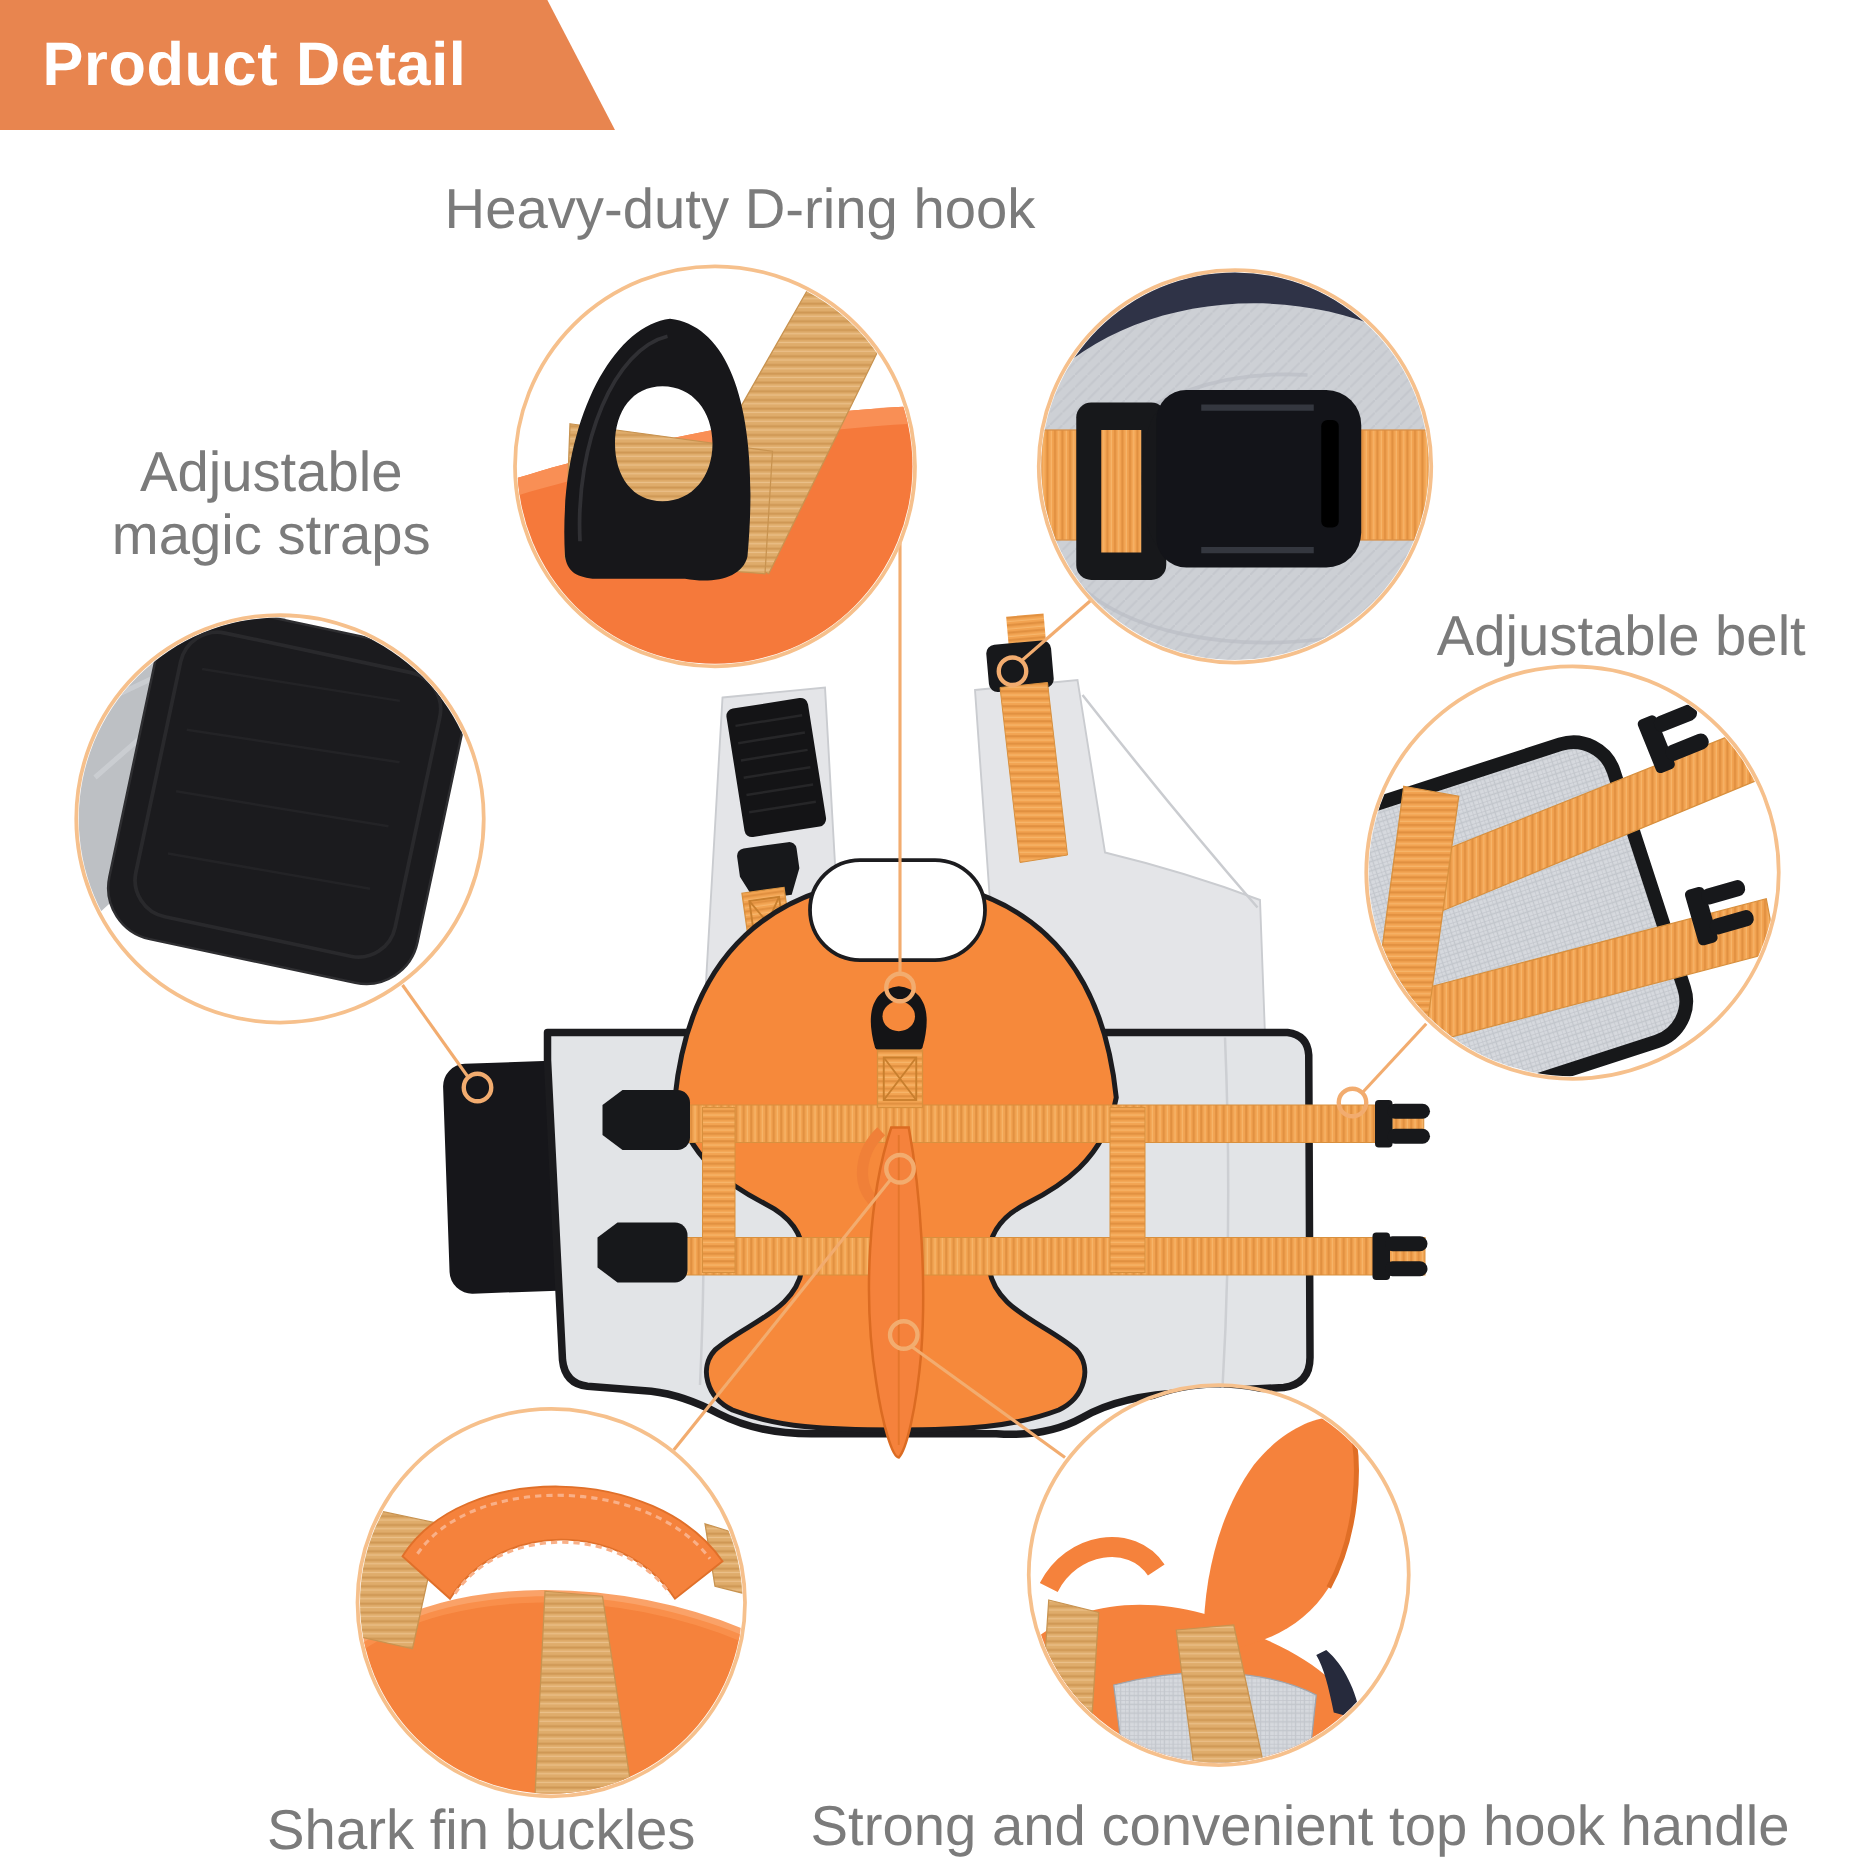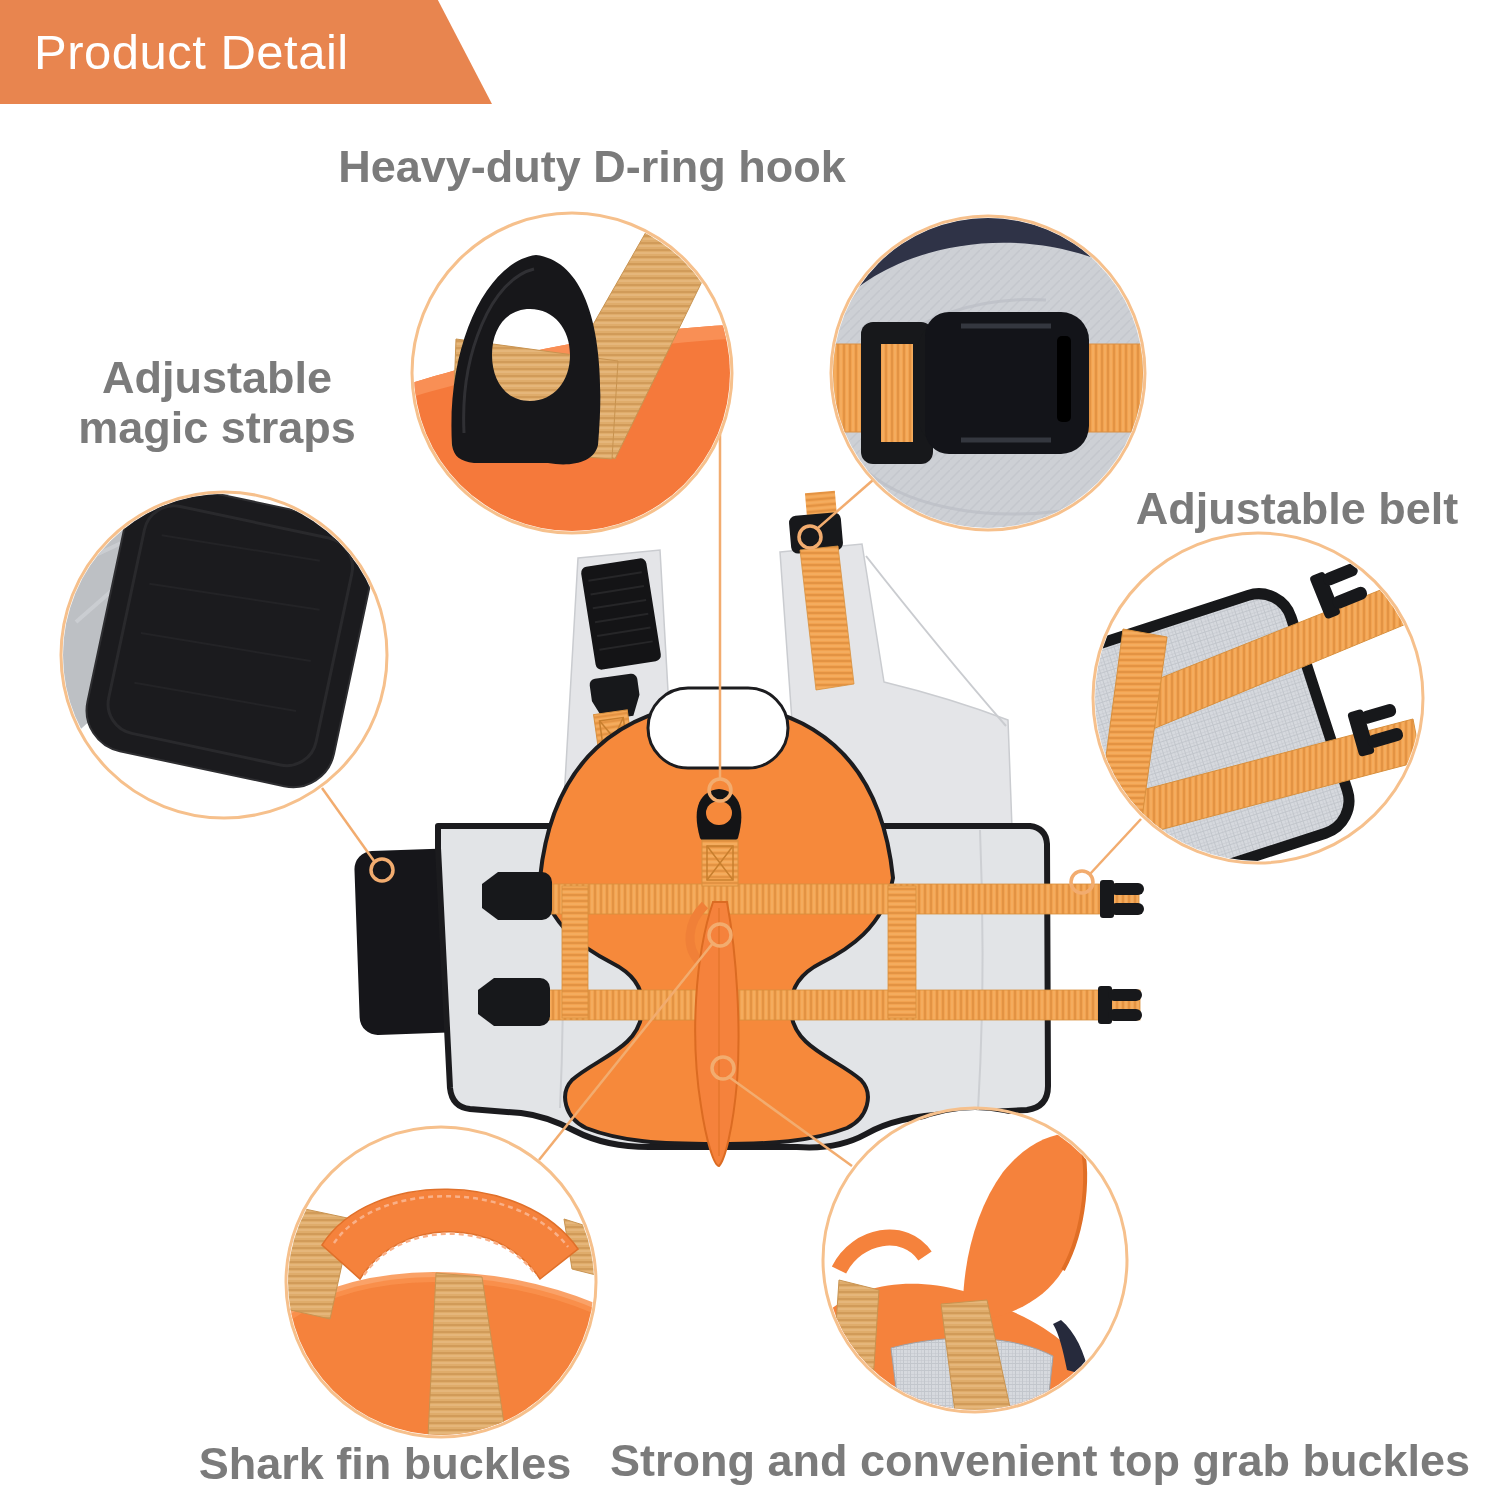--- a/index.html
+++ b/index.html
@@ -1,21 +1,21 @@
 <!DOCTYPE html>
 <html><head>
 <meta charset="utf-8">
 <style>
   html,body{margin:0;padding:0;background:#fff;}
   #stage{position:relative;width:1500px;height:1500px;background:#fff;overflow:hidden;
          font-family:"Liberation Sans",sans-serif;}
   #banner{position:absolute;left:0;top:0;width:492px;height:104px;background:#E8854F;
           clip-path:polygon(0 0,89% 0,100% 100%,0 100%);display:flex;align-items:center;}
-  #banner span{padding-left:34px;font-size:49px;font-weight:normal;color:#fff;letter-spacing:.5px;}
-  .callout-label{position:absolute;color:#7b7b7b;font-size:45px;font-weight:700;
+  #banner span{padding-left:34px;font-size:49px;font-weight:bold;color:#fff;letter-spacing:.5px;}
+  .callout-label{position:absolute;color:#7b7b7b;font-size:45px;font-weight:400;
                  white-space:nowrap;transform:translateX(-50%);}
   .callout-label.centered{white-space:normal;text-align:center;line-height:50px;}
   #scene{position:absolute;left:0;top:0;}
 </style>
 </head>
 <body>
 
 <div id="stage">
 
 <svg id="scene" width="1500" height="1500" viewBox="0 0 1500 1500">
@@ -281,14 +281,14 @@
 
   <div class="callout-label centered" style="left:217px;top:353px">
     <div>Adjustable</div>
     <div>magic straps</div>
   </div>
 
   <div class="callout-label" style="left:1297px;top:483px">Adjustable belt</div>
 
   <div class="callout-label" style="left:385px;top:1438px">Shark fin buckles</div>
 
-  <div class="callout-label" style="left:1040px;top:1435px">Strong and convenient top grab buckles</div>
+  <div class="callout-label" style="left:1040px;top:1435px">Strong and convenient top hook handle</div>
 </div>
 
 </body></html>

